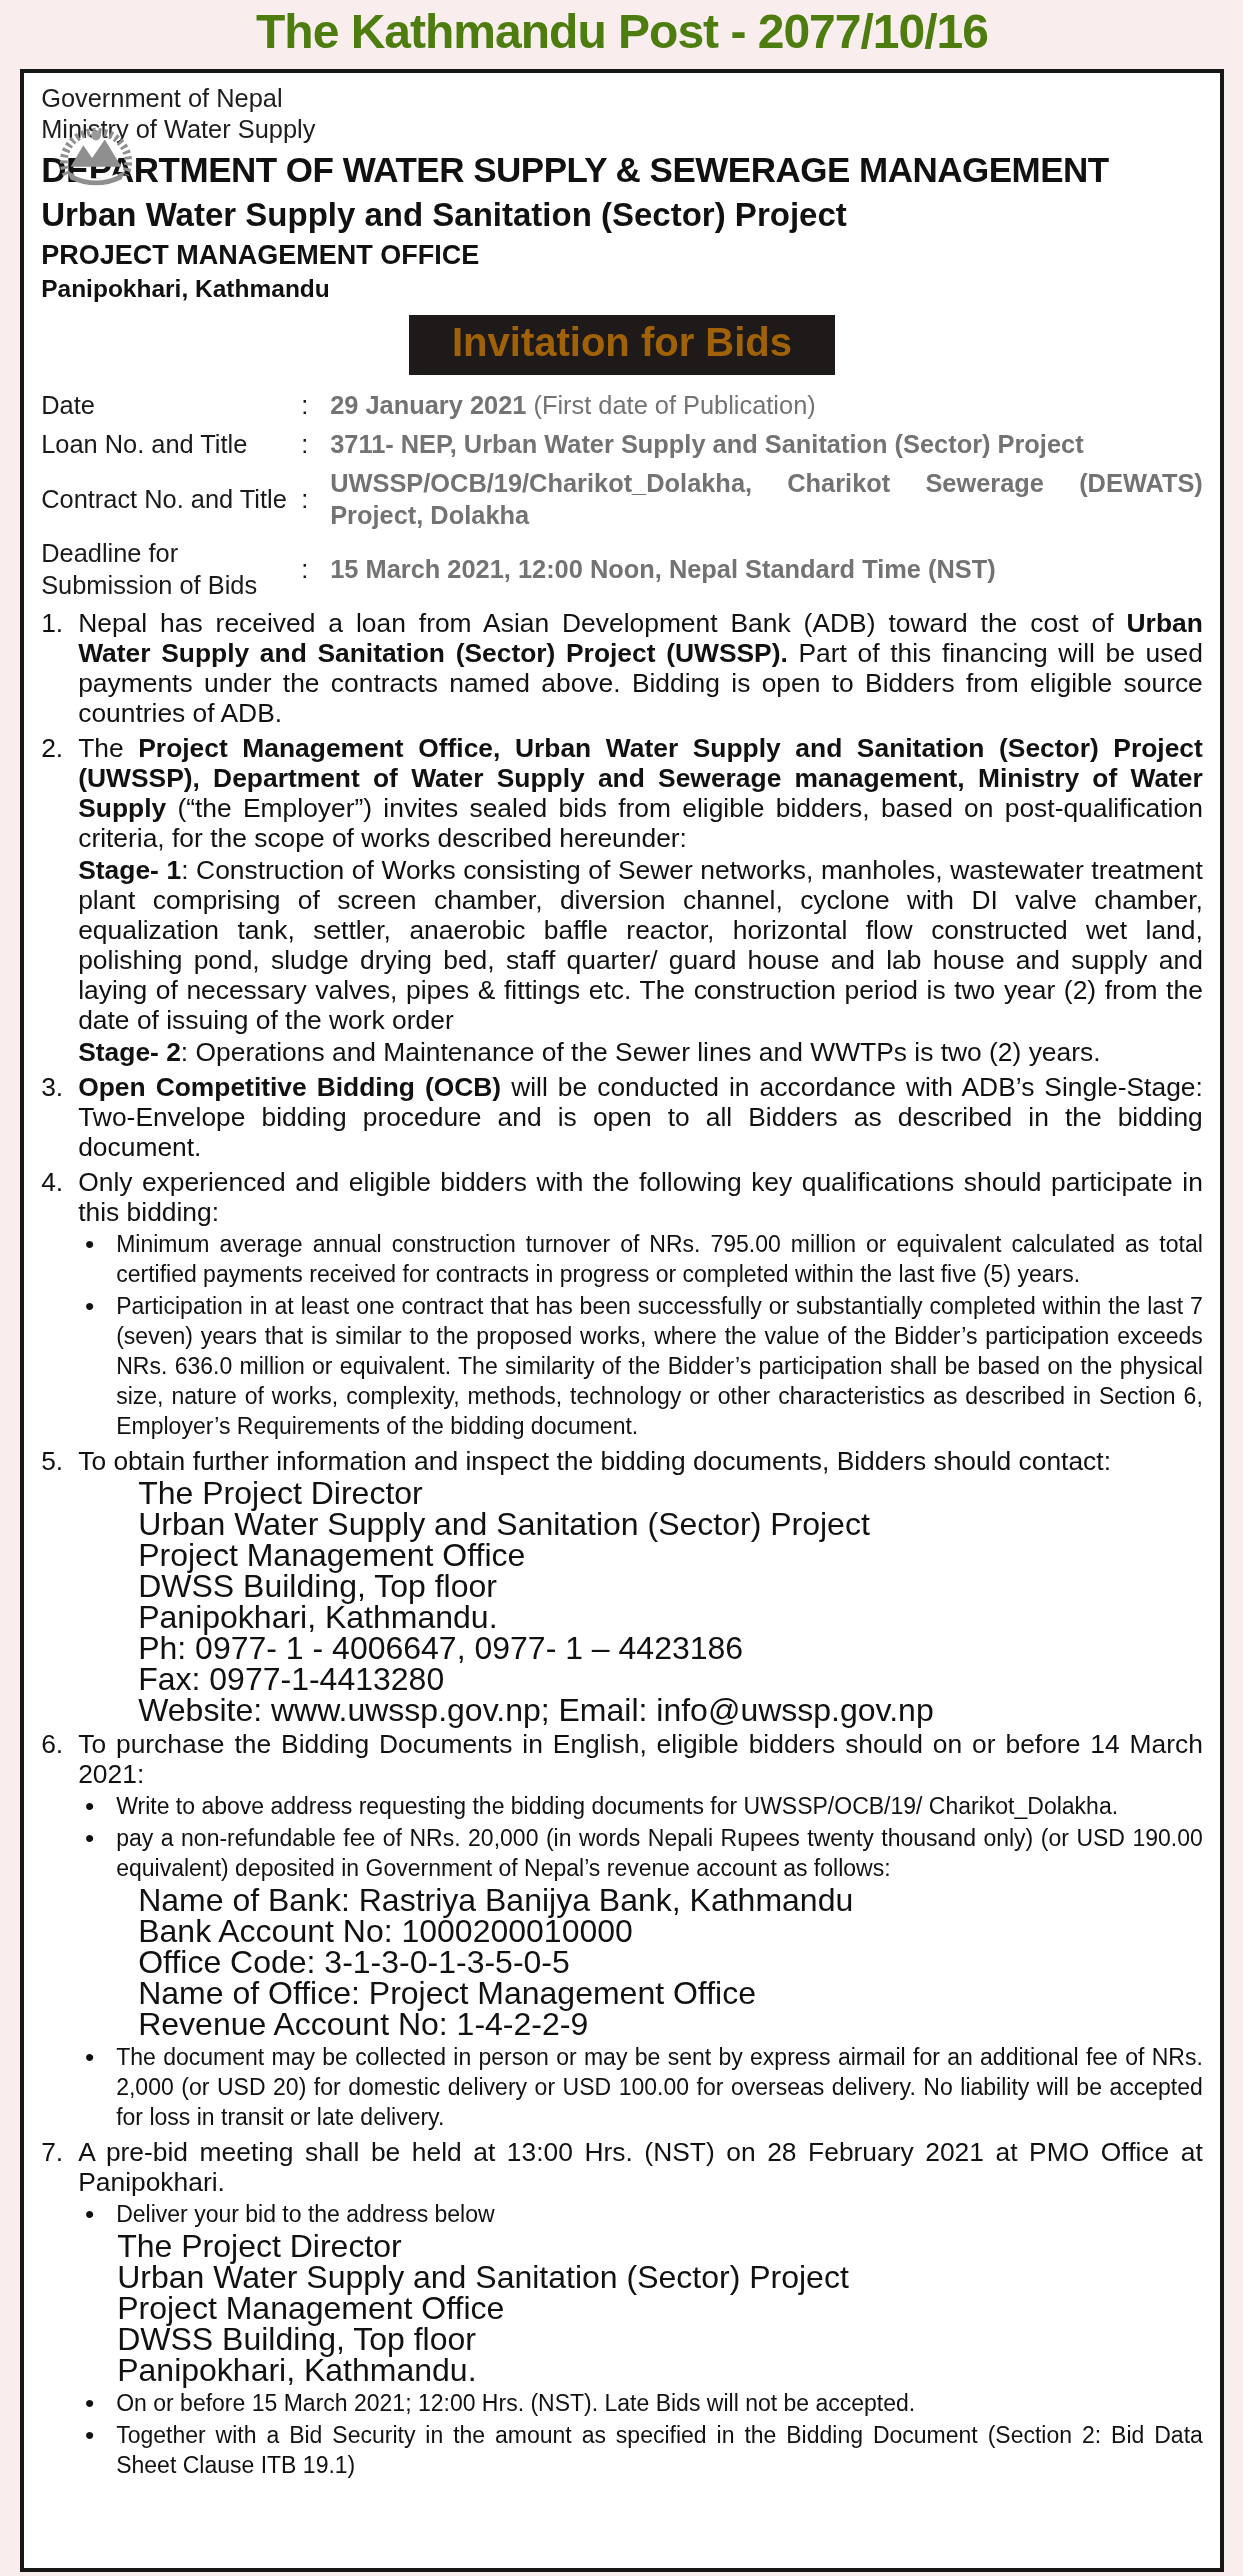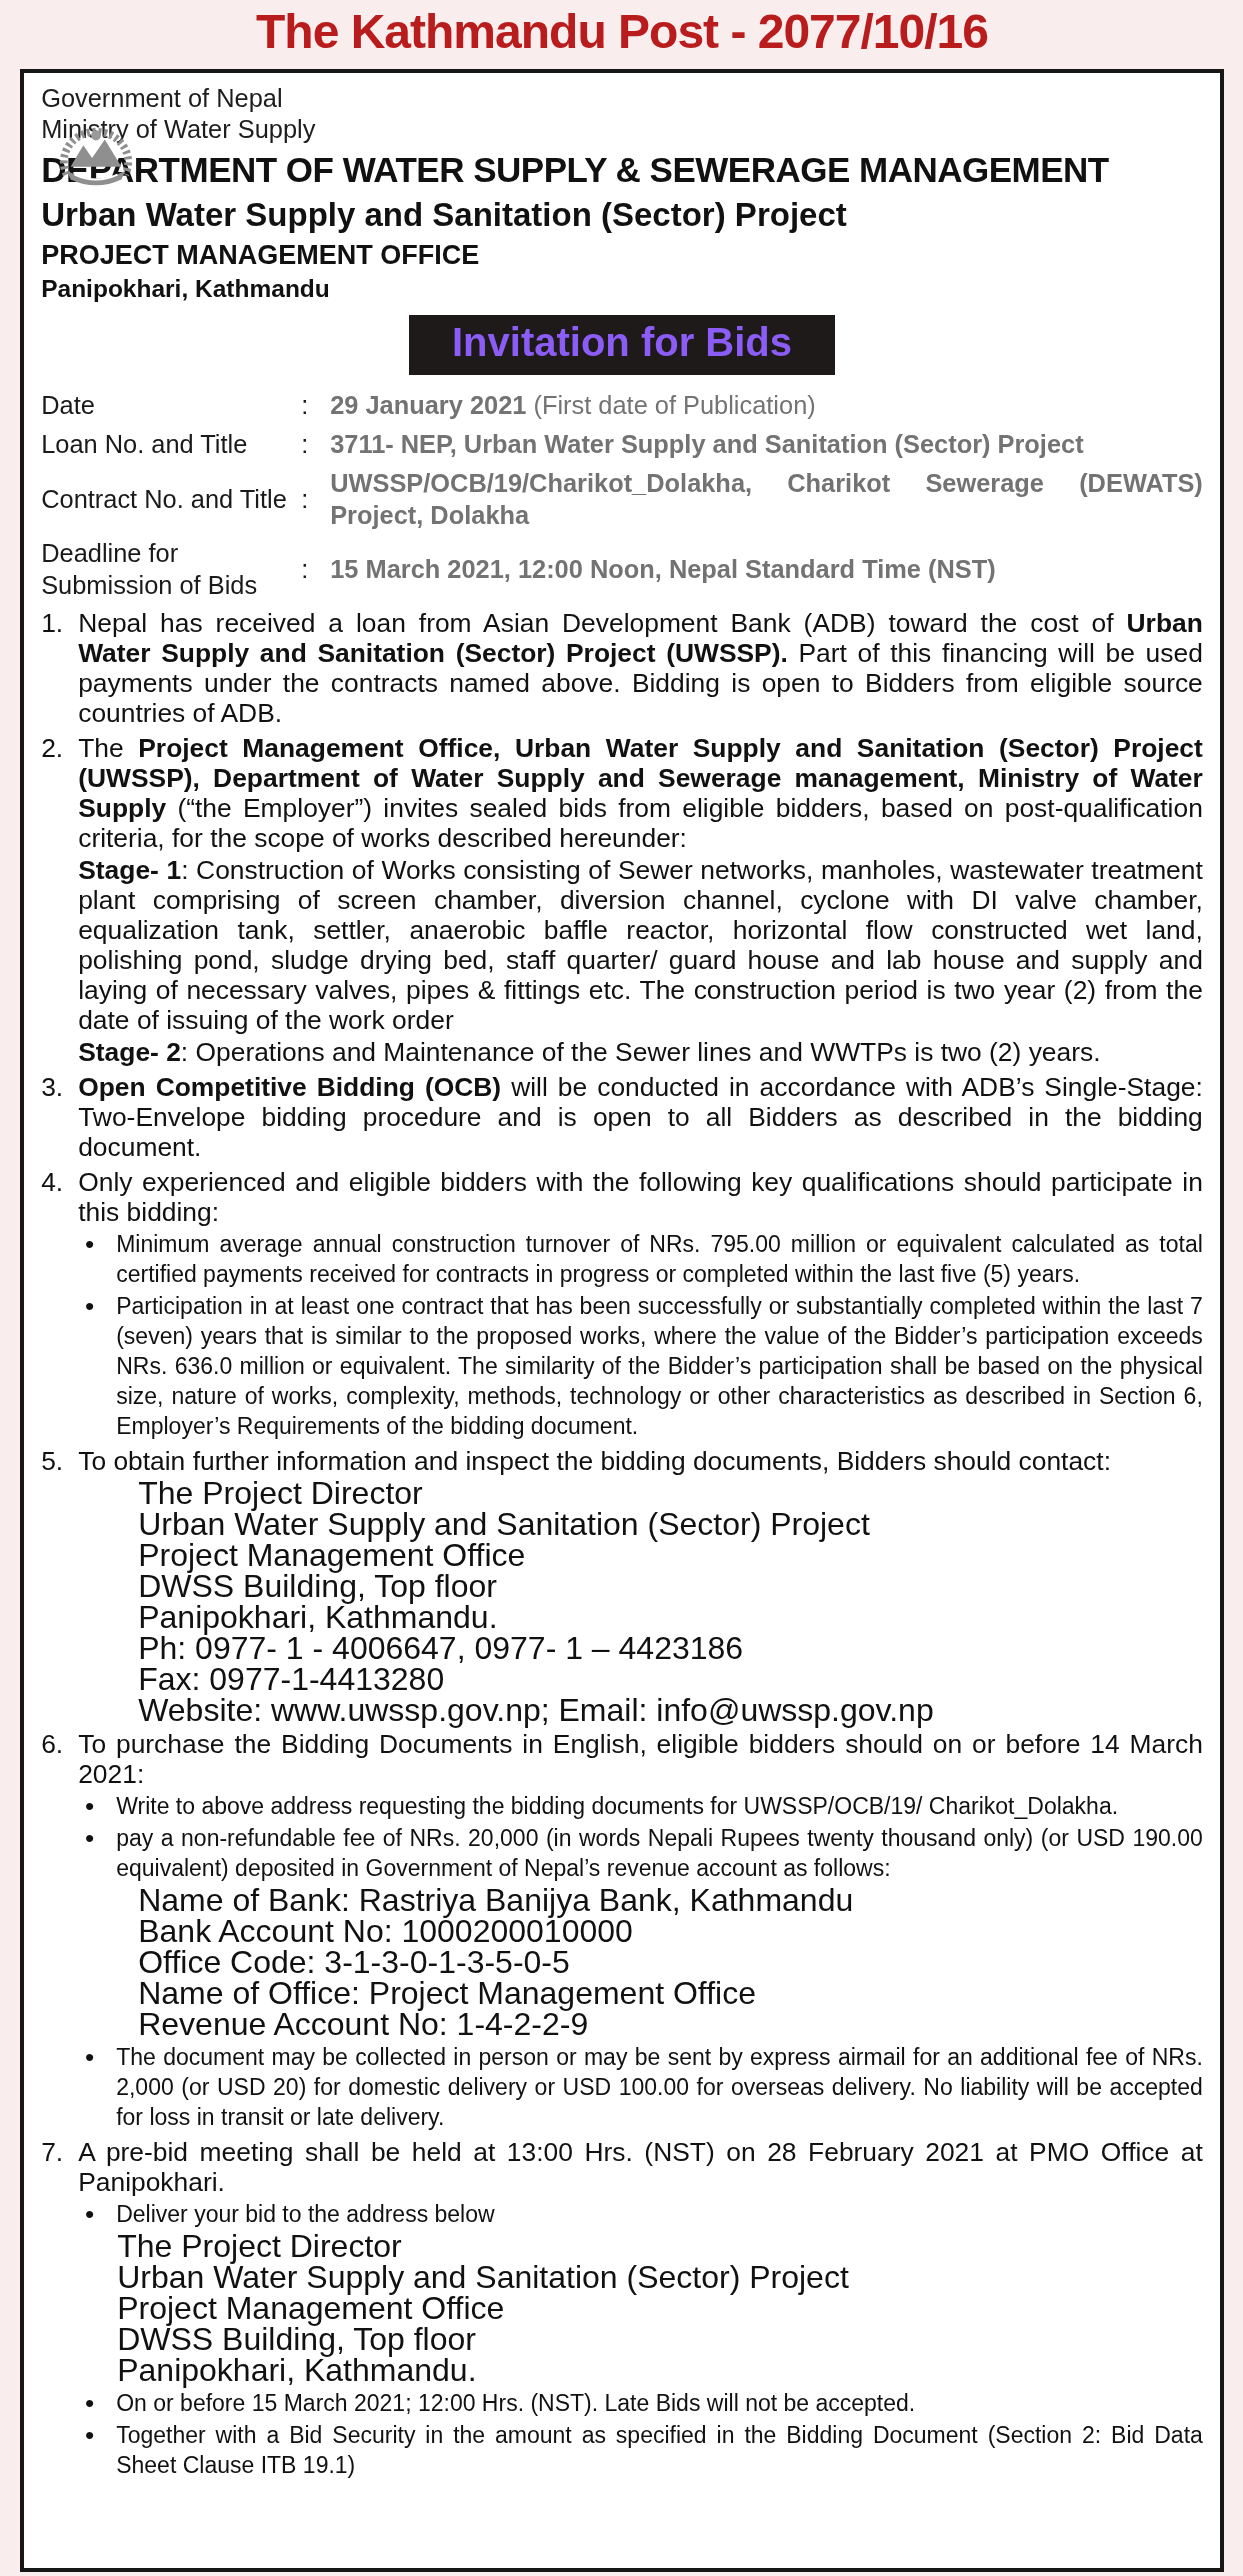--- a/index.html
+++ b/index.html
@@ -4,36 +4,36 @@
 <style>
   html,body{margin:0;padding:0;}
   body{
     width:1244px;height:2576px;overflow:hidden;
     background:#f9edee;
     font-family:"Liberation Sans",sans-serif;
     -webkit-font-smoothing:antialiased;
   }
   .masthead{
     text-align:center;font-weight:bold;font-size:48px;letter-spacing:-1px;
-    color:#b91c1c;padding-top:3.9px;height:69px;box-sizing:border-box;
+    color:#4d7c0f;padding-top:3.9px;height:69px;box-sizing:border-box;
   }
   .doc{
     margin:0 19.6px;height:2503px;box-sizing:border-box;
     border:4.9px solid #171717;background:#ffffff;
     padding:9.8px 17.6px 0;position:relative;overflow:hidden;
   }
   .emblem{position:absolute;left:27px;top:43px;}
   .hdr{text-align:left;color:#111;}
   .hdr-gov,.hdr-min{font-size:25.4px;line-height:31px;font-weight:normal;color:#1d1d1d;}
   .hdr-dept{font-size:35px;line-height:46px;font-weight:bold;letter-spacing:-0.5px;margin-top:2px;white-space:nowrap;}
   .hdr-proj{font-size:33px;line-height:44px;font-weight:bold;white-space:nowrap;}
   .hdr-office{font-size:27px;line-height:36px;font-weight:bold;}
   .hdr-loc{font-size:24.5px;line-height:32px;font-weight:bold;}
   .banner{
-    width:fit-content;margin:9.8px auto 13.7px;background:#1e1a1a;color:#8b5cf6;
+    width:fit-content;margin:9.8px auto 13.7px;background:#1e1a1a;color:#a16207;
     font-weight:bold;font-size:40px;line-height:1;padding:7.8px 43px 12.7px;
   }
   .meta{margin-bottom:5.9px;color:#1a1a1a;}
   .meta-row{display:flex;align-items:center;margin-bottom:6.9px;font-size:25.4px;line-height:32px;}
   .meta-label{width:260px;flex:none;}
   .meta-colon{width:29px;flex:none;}
   .meta-value{flex:1;color:#737373;}
   .meta-value.justify{text-align:justify;}
   b{font-weight:bold;}
   .items{color:#111;}

